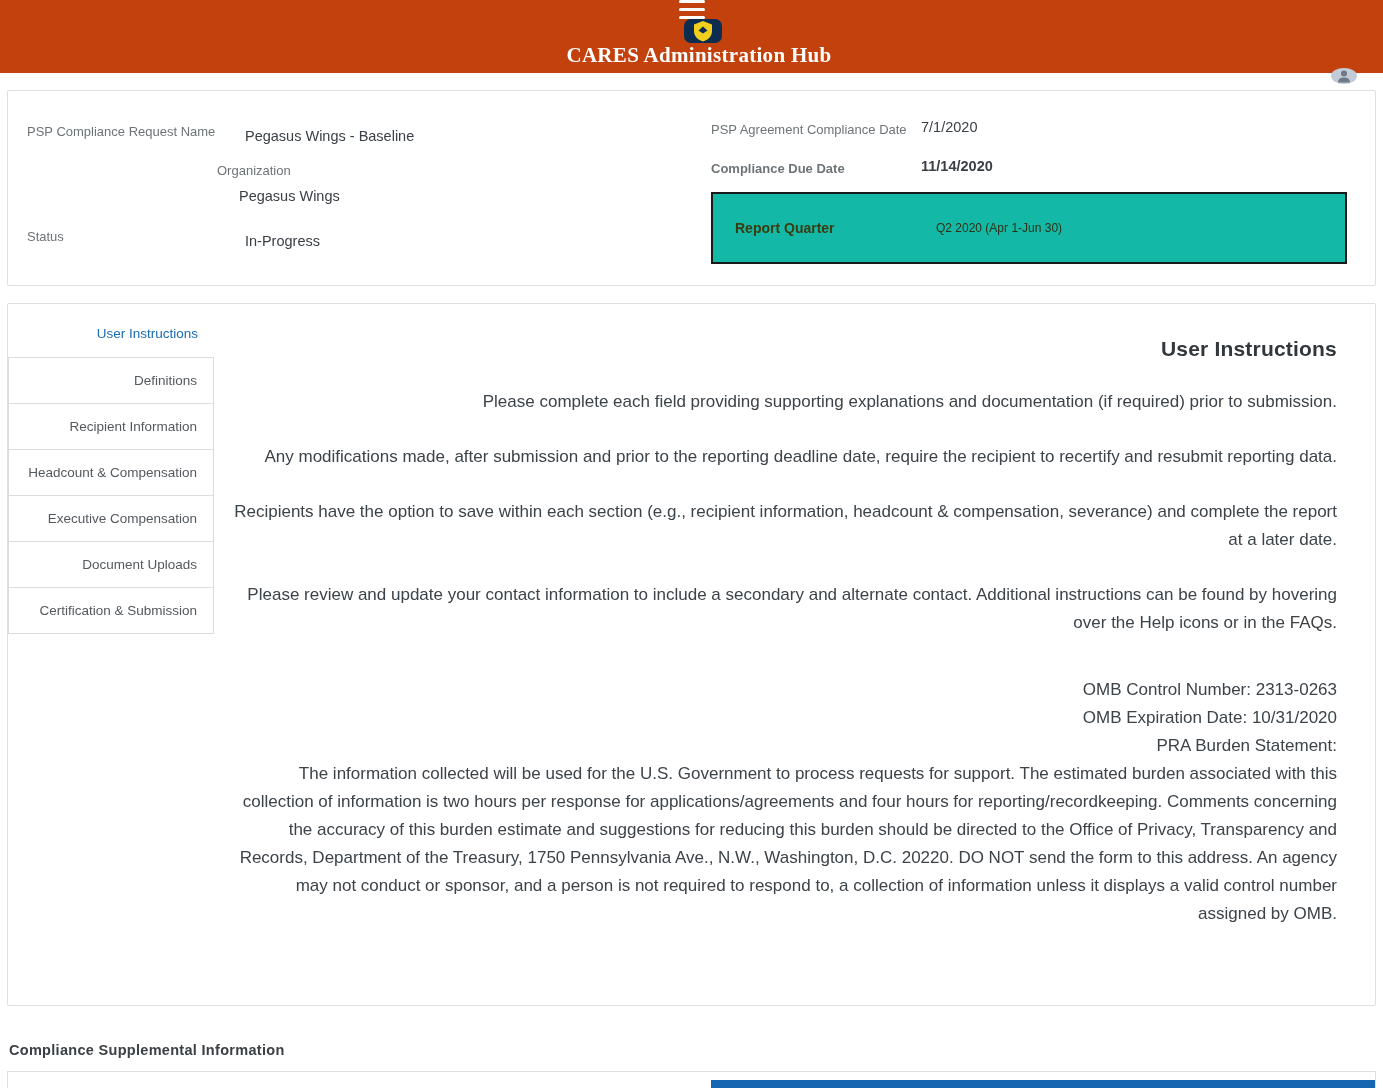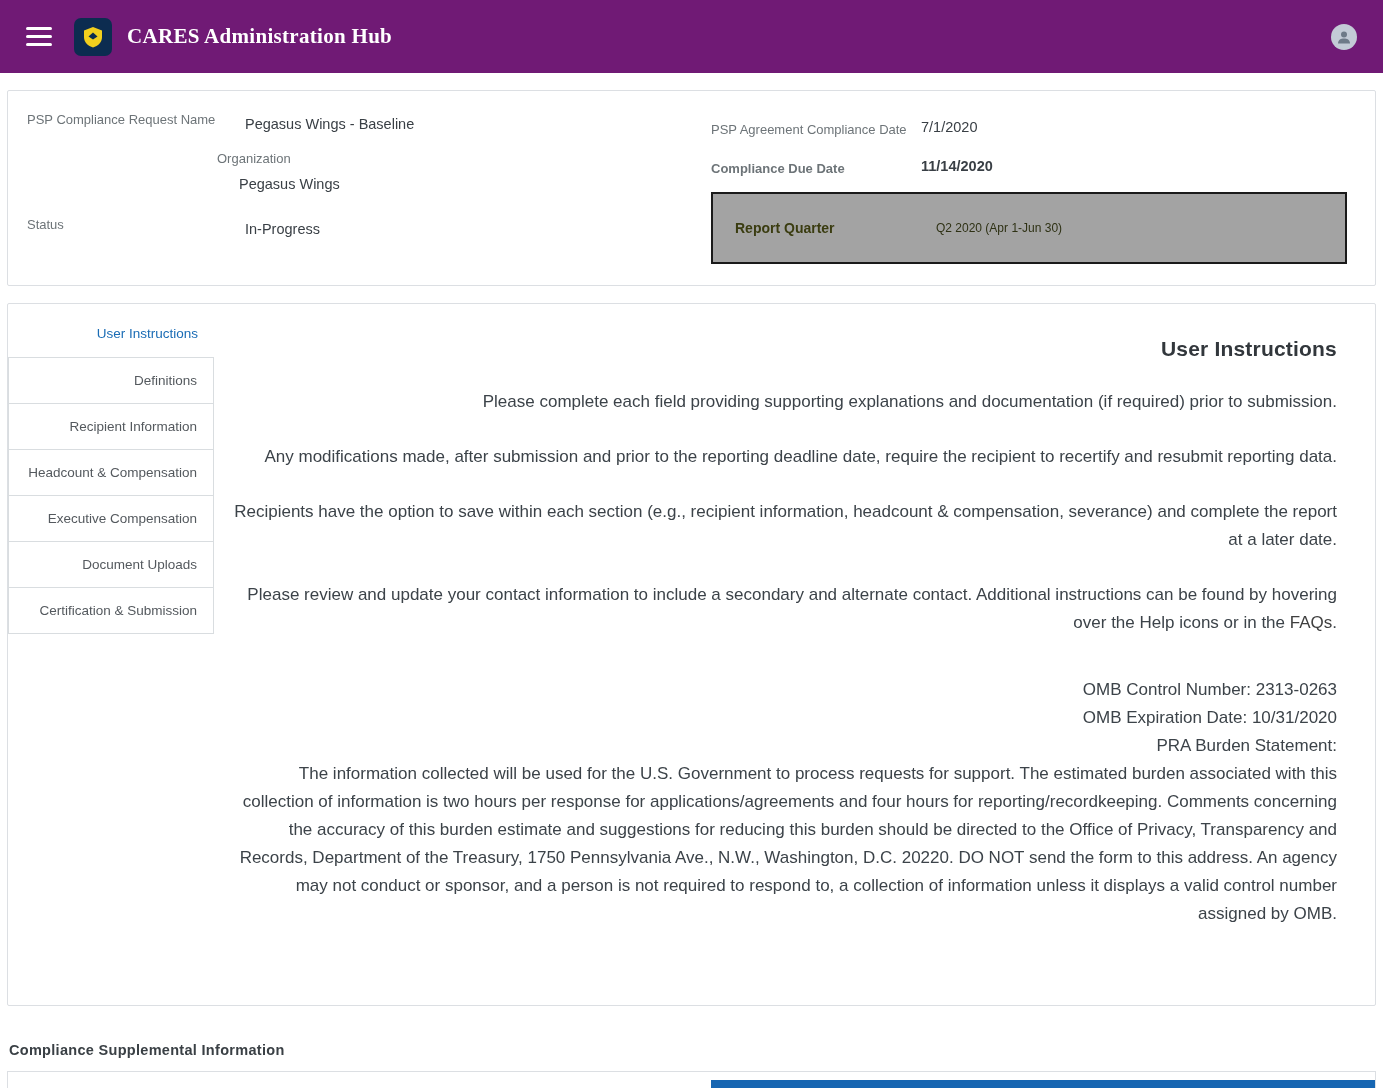--- a/index.html
+++ b/index.html
@@ -1,22 +1,23 @@
 <!DOCTYPE html>
 <html><head>
 <meta charset="utf-8">
 <style>
   * { box-sizing: border-box; margin: 0; padding: 0; }
   html, body { width: 1383px; height: 1088px; overflow: hidden; background: #ffffff; }
   body { font-family: "Liberation Sans", sans-serif; color: #3f464c; }
 
   
   .navbar {
-    height: 73px; background: #701a75; display: flex; align-items: center;
+    height: 73px; background: #c2410c; display: flex; align-items: center;
     padding: 0 26px;
+    flex-direction: column;
   }
   .hamburger { width: 26px; display: flex; flex-direction: column; gap: 5px; cursor: pointer; }
   .hamburger span { display: block; height: 3px; background: #ffffff; border-radius: 2px; }
   .logo-box {
     width: 38px; height: 38px; margin-left: 22px; border-radius: 7px;
     background: #0c2c50; display: flex; align-items: center; justify-content: center;
   }
   .nav-title {
     color: #ffffff; font-family: "Liberation Serif", serif; font-size: 21px;
     font-weight: 600; margin-left: 15px; letter-spacing: 0.3px;
@@ -25,38 +26,38 @@
     margin-left: auto; width: 26px; height: 26px; border-radius: 50%;
     background: #c3cbd6; display: flex; align-items: center; justify-content: center;
     cursor: pointer;
   }
 
   
   .summary-card {
     margin: 17px 7px 0 7px; border: 1px solid #dcdfe3; border-radius: 2px;
     padding: 20px 24px 20px 19px; height: 196px; display: flex;
   }
-  .summary-left { width: 676px; }
+  .summary-left { width: 676px; margin-top: 12px; }
   .summary-right { flex: 1; padding-left: 8px; }
   .field-label { font-size: 13px; color: #6d7478; line-height: 1.45; }
   .field-value { font-size: 14.5px; color: #393f45; line-height: 1.4; }
 
   .s-row { display: grid; grid-template-columns: 190px 1fr; }
   .s-row .field-value { padding-left: 28px; padding-top: 3px; }
   .org-block { margin-top: 16px; display: grid; grid-template-columns: 190px 1fr; }
   .org-inner .field-value { padding-left: 22px; padding-top: 5px; }
   .status-row { margin-top: 22px; }
 
   .r-row { display: grid; grid-template-columns: 210px 1fr; margin-top: 6px; }
   .r-row + .r-row { margin-top: 16px; font-weight: bold; }
   .r-row .field-label { padding-top: 4px; }
 
   .report-quarter {
     margin-top: 13px; margin-right: 4px; height: 72px;
-    background: #a3a3a3; border: 2px solid #1a1a1a;
+    background: #14b8a6; border: 2px solid #1a1a1a;
     display: flex; align-items: center; padding-left: 22px;
   }
   .report-quarter .rq-label {
     width: 201px; font-size: 14px; font-weight: 700; color: #3a3c10;
   }
   .report-quarter .rq-value { font-size: 12px; color: #2e3114; }
 
   
   .main-card {
     margin: 17px 7px 0 7px; border: 1px solid #dcdfe3; border-radius: 2px;

